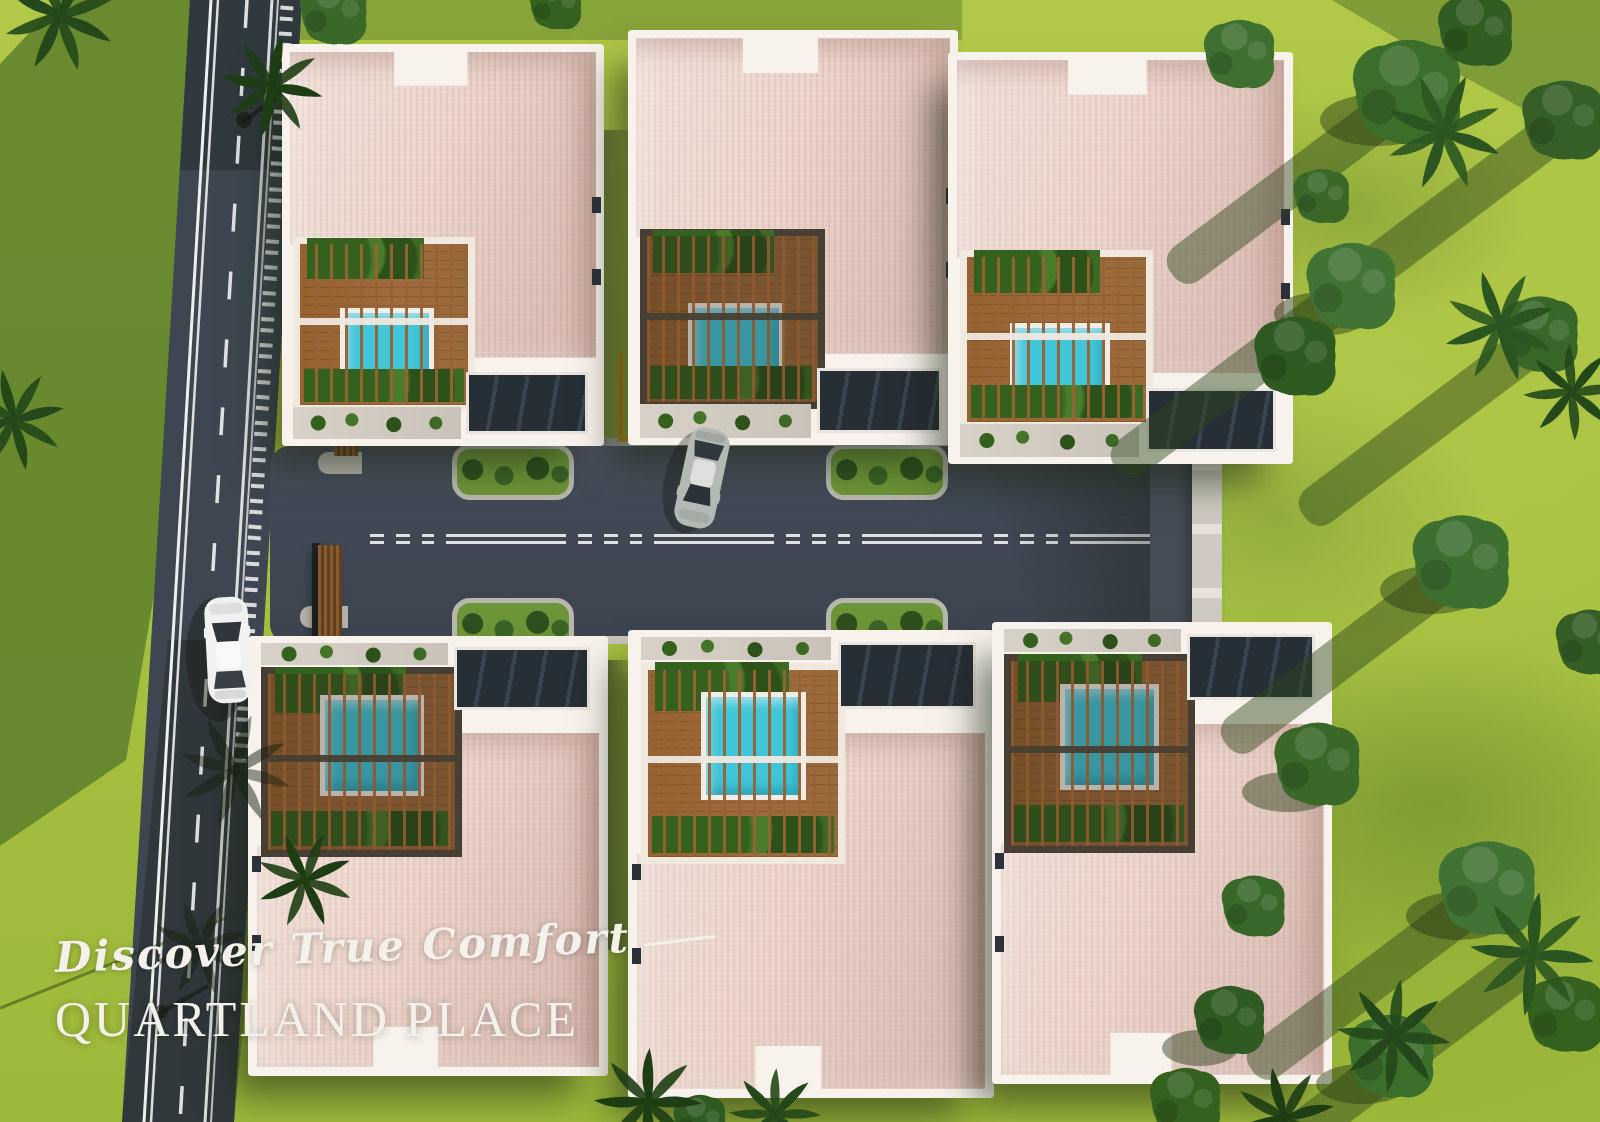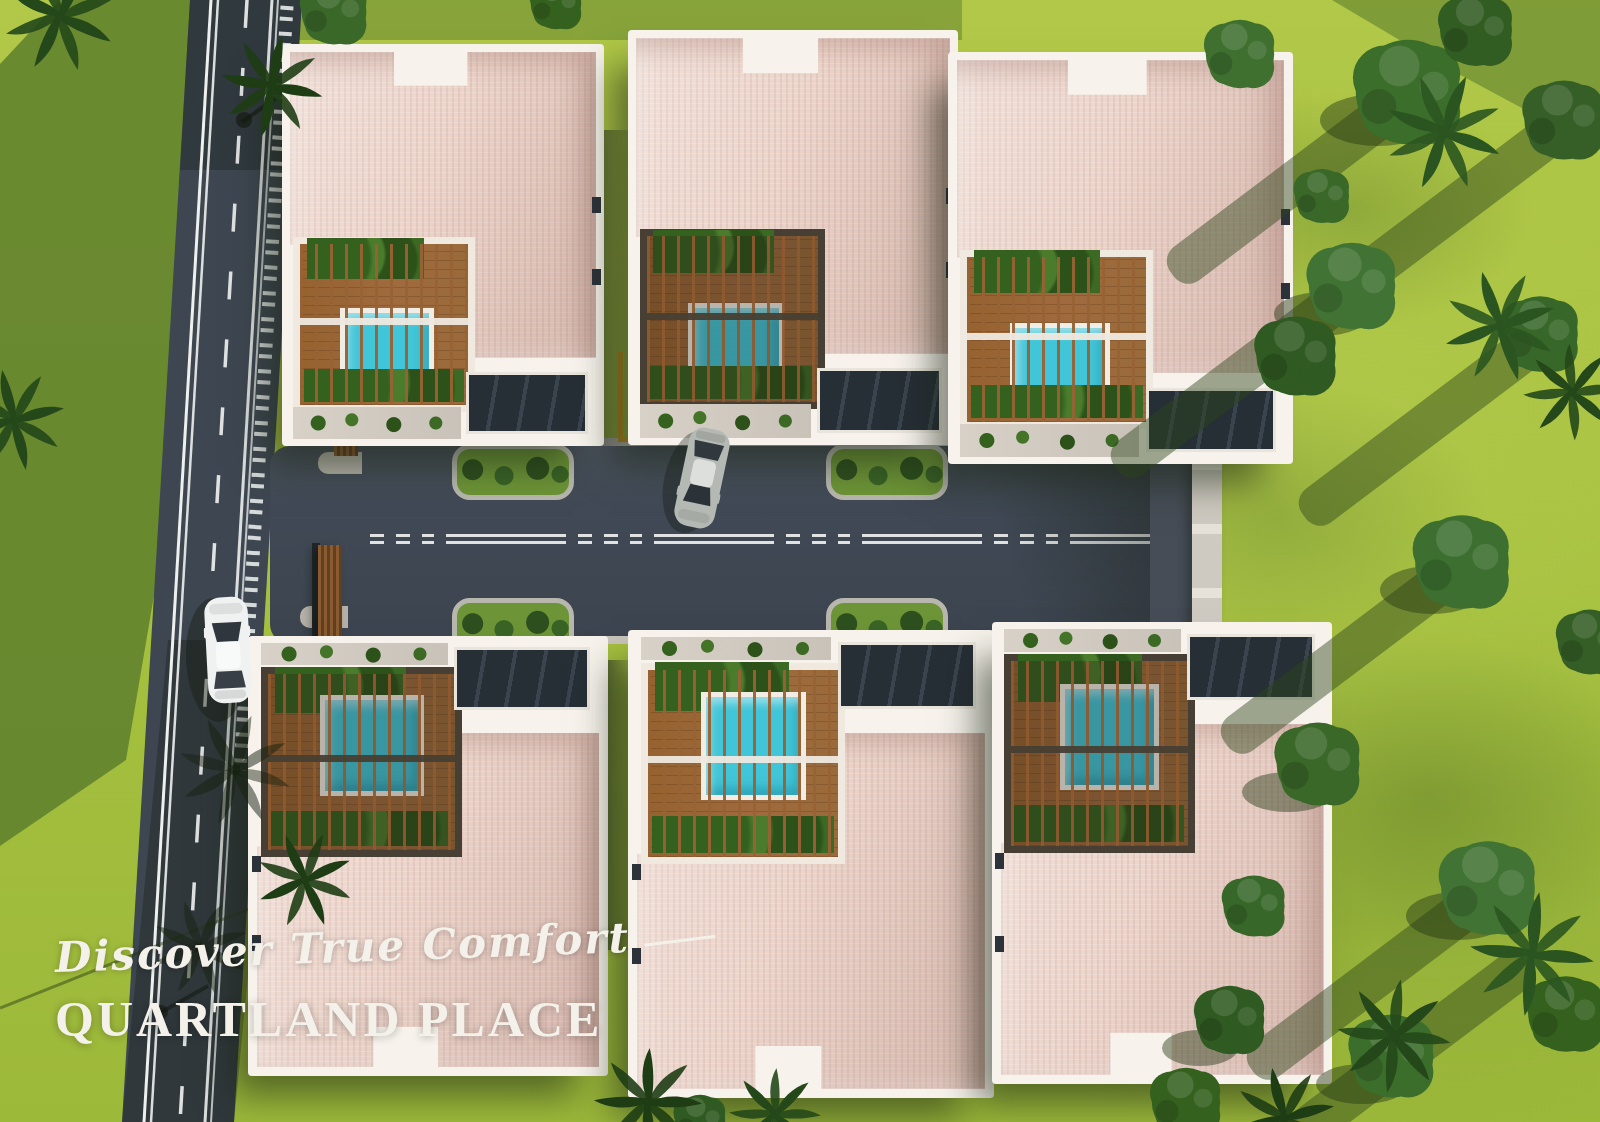--- a/index.html
+++ b/index.html
@@ -128,21 +128,21 @@
   
   svg.layer{position:absolute;left:0;top:0;width:1600px;height:1122px;}
 
   
   .overlay{left:55px;top:933px;color:var(--text-white,#f4f1ea);}
   .tagline{font-family:"DejaVu Serif",serif;font-style:italic;font-weight:bold;
     font-size:42px;letter-spacing:2px;transform:rotate(-2deg);transform-origin:left;
     text-shadow:0 1px 6px rgba(0,0,0,.28);white-space:nowrap;}
   .tagline::after{content:"";display:inline-block;width:72px;height:3px;border-radius:2px;
     background:var(--text-white,#f4f1ea);margin-left:14px;transform:translateY(-8px) rotate(-5deg);}
-  .title{margin-top:8px;font-family:"Liberation Serif",serif;font-weight:700;
+  .title{margin-top:8px;font-family:"Liberation Serif",serif;font-weight:400;
     font-size:50px;letter-spacing:3px;text-shadow:0 1px 8px rgba(0,0,0,.30);white-space:nowrap;}
 </style>
 </head>
 <body>
 
 <div class="canvas">
 
   <div class="abs lawn"></div>
   <div class="abs lawn-mottle"></div>
   <div class="abs shade shade-left"></div>

